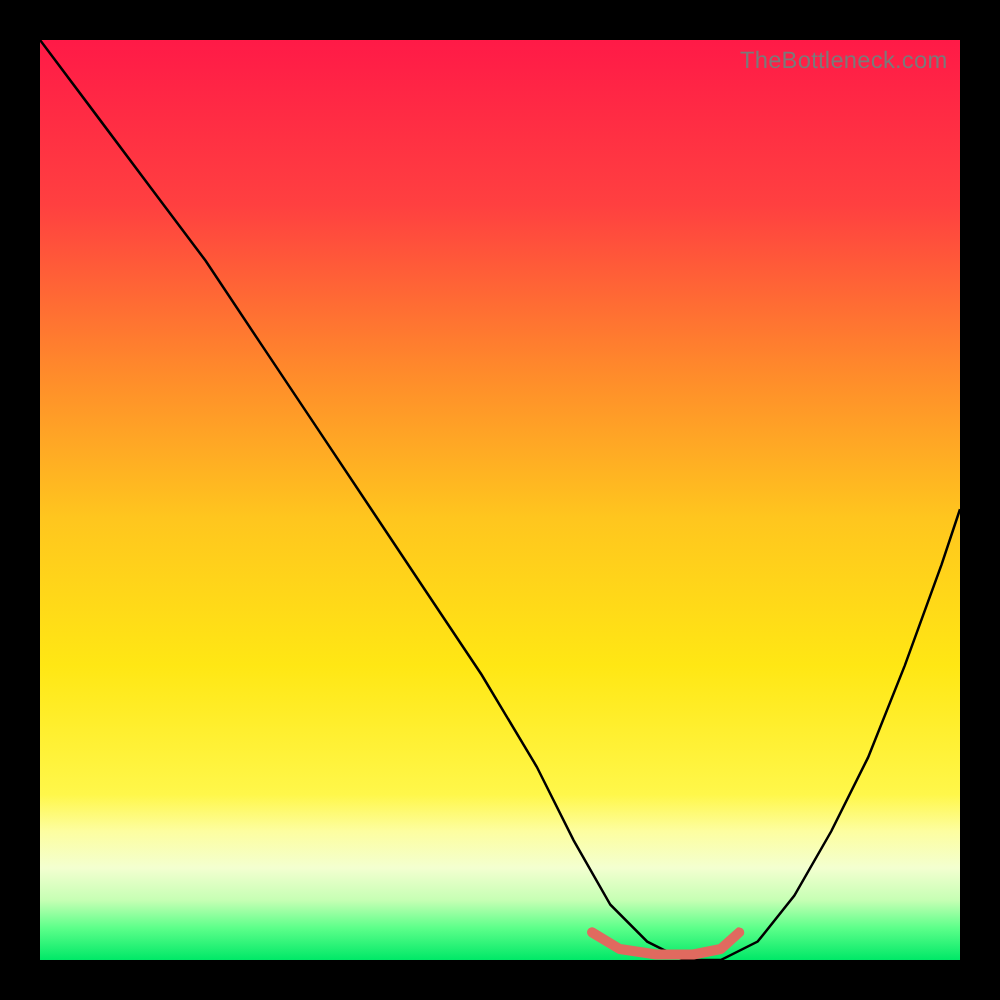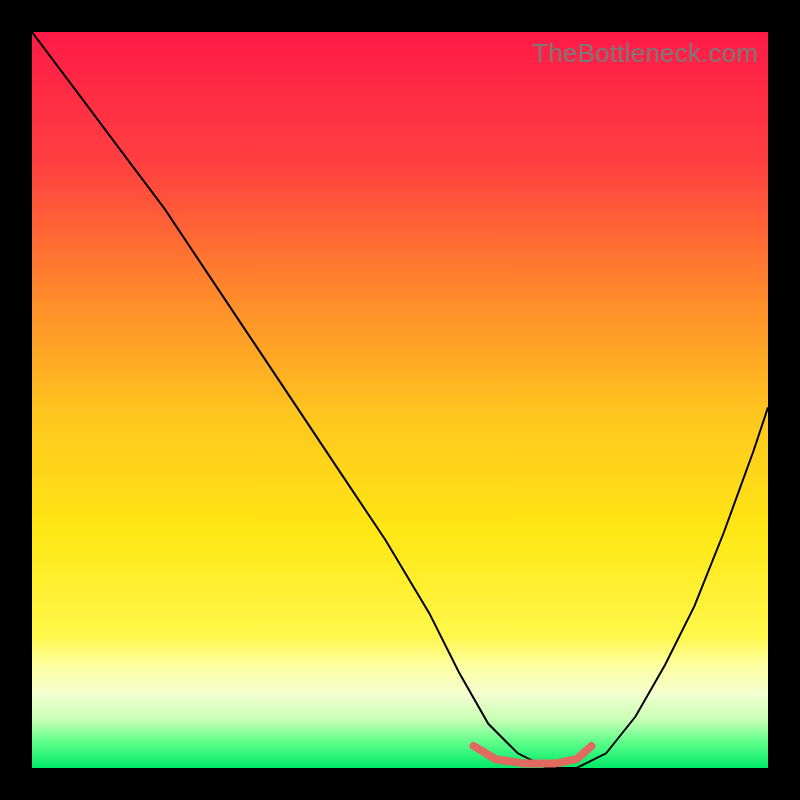--- a/index.html
+++ b/index.html
@@ -24,21 +24,21 @@
     left: 0;
     top: 0;
     width: 736px;
     height: 736px;
   }
   .watermark {
     position: absolute;
     top: 6px;
     right: 10px;
     color: #7a7a7a;
-    font-size: 26px;
+    font-size: 19px;
     font-weight: 500;
     letter-spacing: 0.2px;
     user-select: none;
   }
   svg { display: block; }
 </style>
 </head>
 <body>
 
 <div class="frame">

